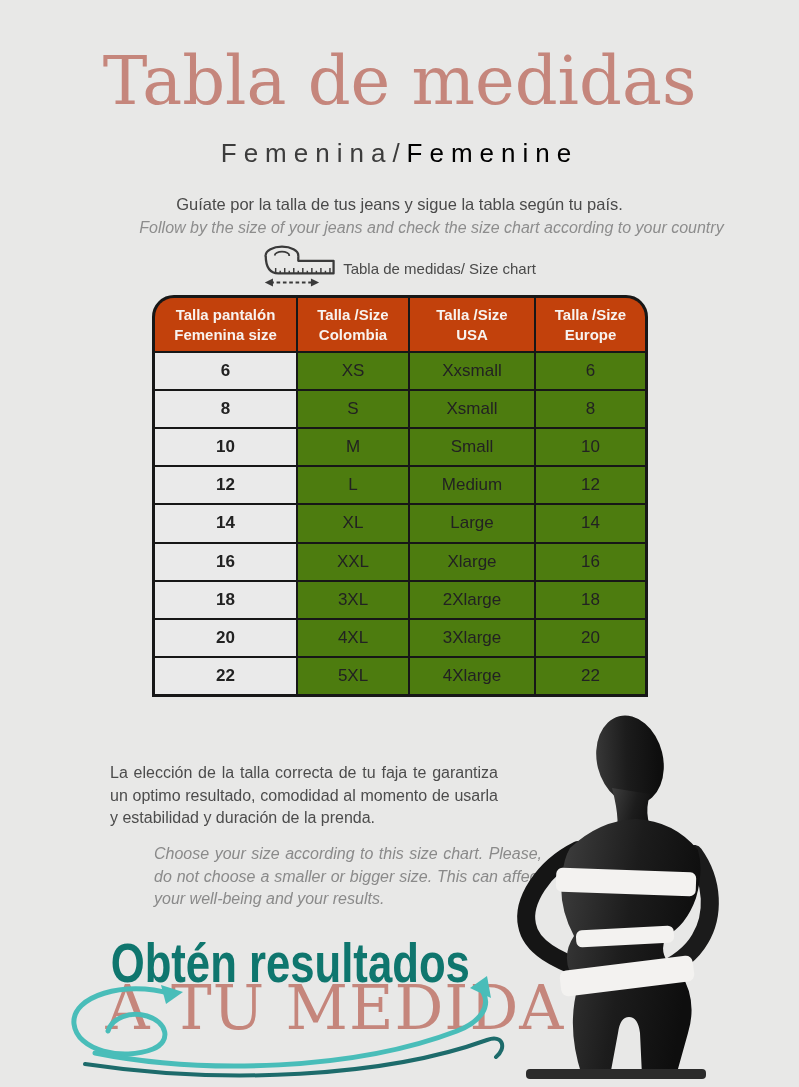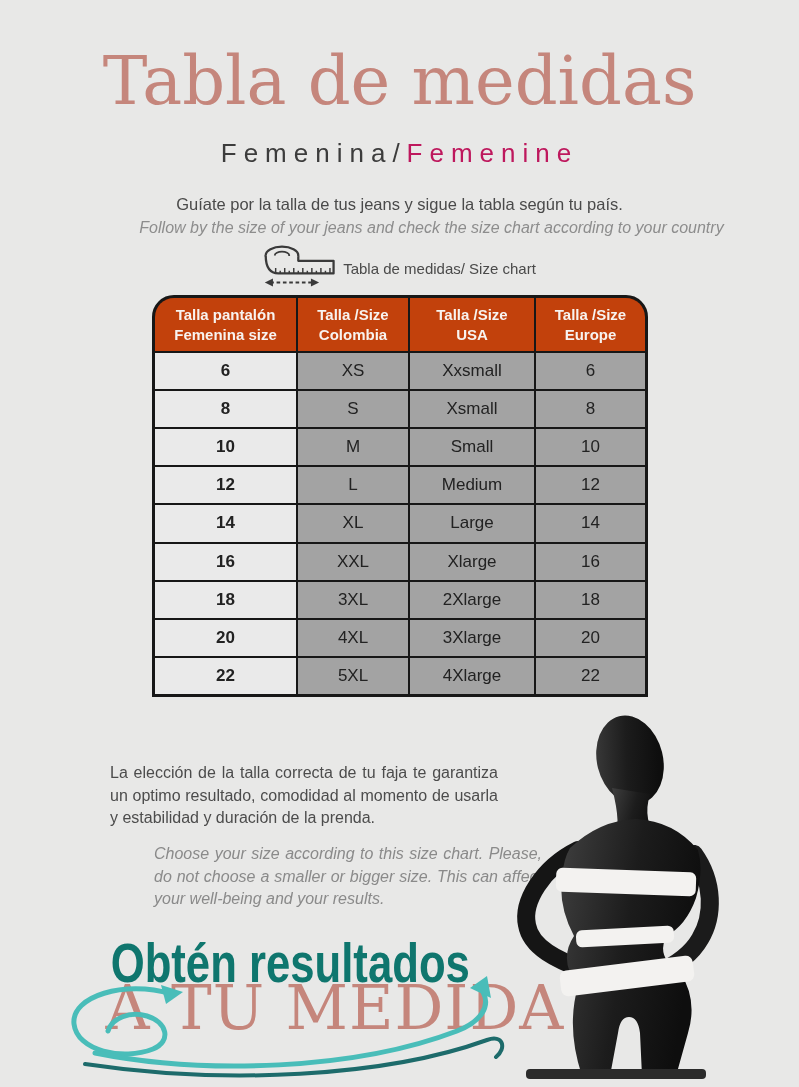--- a/index.html
+++ b/index.html
@@ -17,21 +17,21 @@
     font-family:"DejaVu Serif",serif;
     font-size:67px;font-weight:500;
     color:#c5867c;letter-spacing:0px;
   }
   .subtitle{
     position:absolute;left:0;top:138px;width:100%;
     text-align:center;
     font-size:26px;font-weight:500;letter-spacing:7px;
   }
   .subtitle .primary{color:#3c3c3c;}
-  .subtitle .secondary{color:#be185d;}
+  .subtitle .secondary{color:#000000;}
   .instr-es{
     position:absolute;left:0;top:195px;width:100%;
     text-align:center;font-size:16.5px;color:#4a4a4a;
   }
   .instr-en{
     position:absolute;left:0;top:219px;width:100%;
     text-align:center;font-style:italic;font-size:16px;color:#8d8d8d;padding-left:32px;
   }
   
   .tape-row{
@@ -53,21 +53,21 @@
     border-radius:22px 22px 0 0;
     overflow:hidden;
   }
   .size-table .th{
     background:#c2410c;color:#f8f3ef;
     font-weight:bold;font-size:15px;line-height:1.3;
     display:flex;flex-direction:column;align-items:center;justify-content:center;
     text-align:center;
   }
   .size-table .td{
-    background:#a3a3a3;color:#222;font-size:17px;
+    background:#4d7c0f;color:#222;font-size:17px;
     display:flex;align-items:center;justify-content:center;
   }
   .size-table .td.first{background:#eaeaea;font-weight:bold;}
   
   .para-es{
     position:absolute;left:110px;top:762px;width:388px;
     font-size:16px;line-height:1.42;color:#4c4c4c;
     text-align:justify;
   }
   .para-en{

